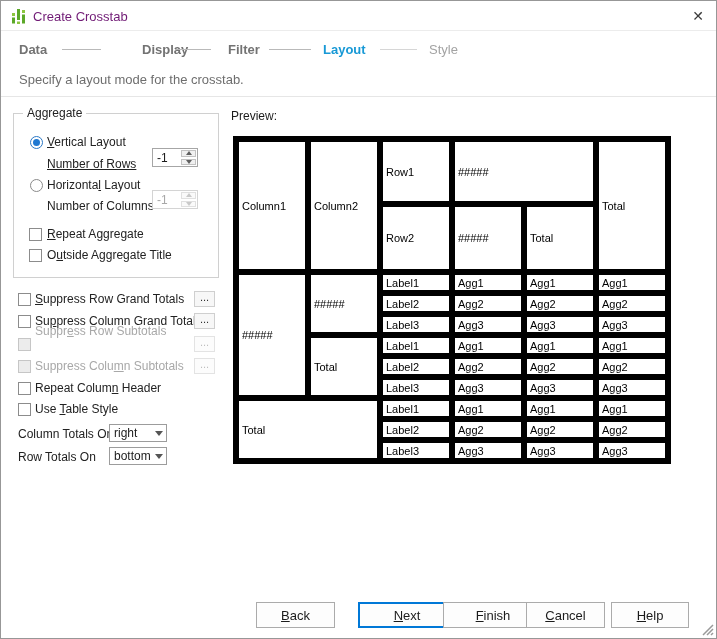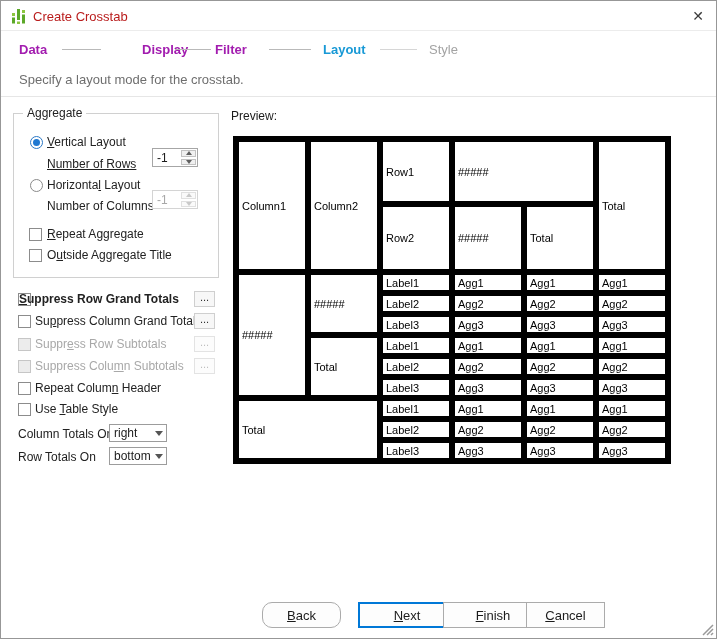--- a/index.html
+++ b/index.html
@@ -4,25 +4,25 @@
 <style>
   html,body{margin:0;padding:0;background:#d6d6d6;}
   .win{
     position:relative;width:717px;height:639px;background:#ffffff;
     border:1px solid #979797;box-sizing:border-box;
     font-family:"Liberation Sans","DejaVu Sans",sans-serif;color:#222;
     overflow:hidden;
   }
   
   .titlebar{position:absolute;left:0;top:0;width:100%;height:30px;background:#fff;border-bottom:1px solid #ececec;box-sizing:border-box;}
-  .title-text{position:absolute;left:32px;top:8px;font-size:13px;color:#b91c1c;}
+  .title-text{position:absolute;left:32px;top:8px;font-size:13px;color:#701a75;}
   .app-icon{position:absolute;left:10px;top:7px;width:16px;height:16px;}
   .close-btn{position:absolute;right:4px;top:2px;width:28px;height:26px;display:flex;align-items:center;justify-content:center;font-size:14px;color:#3a3a3a;cursor:pointer;}
   
-  .step{position:absolute;top:41px;font-size:13px;font-weight:bold;color:#a21caf;white-space:nowrap;}
+  .step{position:absolute;top:41px;font-size:13px;font-weight:bold;color:#737373;white-space:nowrap;}
   .step.active{color:#1899d6;}
   .step.upcoming{color:#a3a3a3;font-weight:normal;}
   .conn{position:absolute;top:48px;height:1px;background:#b9b9b9;}
   .conn.last{background:#d6d6d6;}
   .subtitle{position:absolute;left:18px;top:71px;font-size:13px;color:#6e6e6e;}
   .sep2{position:absolute;left:0;top:95px;width:100%;height:1px;background:#e6e6e6;}
   
   .groupbox{position:absolute;left:12px;top:112px;width:206px;height:165px;border:1px solid #d0d0d0;box-sizing:border-box;}
   .legend{position:absolute;left:22px;top:105px;background:#fff;padding:0 4px;font-size:12px;color:#222;}
   
@@ -80,21 +80,21 @@
       <rect x="11" y="6.5" width="3" height="9" fill="#5ba829"></rect>
     </svg>
     <span class="title-text">Create Crosstab</span>
     <div class="close-btn">✕</div>
   </div>
 
   <span class="step" style="left:18px;">Data</span>
   <div class="conn" style="left:61px;width:39px;"></div>
   <span class="step" style="left:112px;padding-left:29px;">Display</span>
   <div class="conn" style="left:174px;width:36px;"></div>
-  <span class="step" style="left:214px;">Filter</span>
+  <span class="step" style="left:227px;">Filter</span>
   <div class="conn" style="left:268px;width:42px;"></div>
   <span class="step active" style="left:322px;">Layout</span>
   <div class="conn last" style="left:379px;width:37px;"></div>
   <span class="step upcoming" style="left:428px;">Style</span>
 
   <div class="subtitle">Specify a layout mode for the crosstab.</div>
   <div class="sep2"></div>
 
   <div class="groupbox"></div>
   <span class="legend">Aggregate</span>
@@ -128,29 +128,29 @@
         </div>
     </div>
   </div>
 
   <span class="cb" style="left:28px;top:227px;"></span>
   <div class="lbl" style="left:46px;top:226px;"><span></span><span class="mn">R</span><span>epeat Aggregate</span></div>
   <span class="cb" style="left:28px;top:248px;"></span>
   <div class="lbl" style="left:46px;top:247px;text-align:center;"><span>O</span><span class="mn">u</span><span>tside Aggregate Title</span></div>
 
   <span class="cb" style="left:17px;top:292px;"></span>
-  <div class="lbl" style="left:18px;top:291px;font-weight:bold;"><span></span><span class="mn">S</span><span>uppress Row Grand Totals</span></div>
+  <div class="lbl" style="left:34px;top:291px;"><span></span><span class="mn">S</span><span>uppress Row Grand Totals</span></div>
   <div class="mini" style="left:193px;top:290px;">...</div>
 
   <span class="cb" style="left:17px;top:314px;"></span>
   <div class="lbl" style="left:34px;top:313px;"><span>Su</span><span class="mn">p</span><span>press Column Grand Totals</span></div>
   <div class="mini" style="left:193px;top:312px;">...</div>
 
   <span class="cb dis" style="left:17px;top:337px;"></span>
-  <div class="lbl dis-t" style="left:34px;top:336px;"><span>Suppr</span><span class="mn">e</span><span>ss Row Subtotals</span></div>
+  <div class="lbl dis-t" style="left:34px;top:323px;"><span>Suppr</span><span class="mn">e</span><span>ss Row Subtotals</span></div>
   <div class="mini dis" style="left:193px;top:335px;">...</div>
 
   <span class="cb dis" style="left:17px;top:359px;"></span>
   <div class="lbl dis-t" style="left:34px;top:358px;"><span>Suppress Colu</span><span class="mn">m</span><span>n Subtotals</span></div>
   <div class="mini dis" style="left:193px;top:357px;">...</div>
 
   <span class="cb" style="left:17px;top:381px;"></span>
   <div class="lbl" style="left:34px;top:380px;"><span>Repeat Colum</span><span class="mn">n</span><span> Header</span></div>
 
   <span class="cb" style="left:17px;top:402px;"></span>
@@ -248,30 +248,33 @@
     </tr>
     <tr style="height:21px;">
       <td>Label3</td>
       <td>Agg3</td>
       <td>Agg3</td>
       <td>Agg3</td>
     </tr>
   </tbody>
     </table>
 
-  <div class="btn" style="left:261px;width:79px;border-radius:10px;">
+  <div class="btn" style="left:255px;width:79px;">
       <span><span class="mn">B</span><span>ack</span></span>
     </div>
   <div class="btn default" style="left:357px;width:98px;">
       <span><span class="mn">N</span><span>ext</span></span>
     </div>
   <div class="btn" style="left:442px;width:100px;">
       <span><span class="mn">F</span><span>inish</span></span>
     </div>
   <div class="btn" style="left:525px;width:79px;">
       <span><span class="mn">C</span><span>ancel</span></span>
+    </div>
+  <div class="btn" style="left:610px;width:78px;">
+      <span><span class="mn">H</span><span>elp</span></span>
     </div>
 
   <svg class="grip" viewBox="0 0 14 14">
     <path d="M13 3 L3 13 M13 7 L7 13 M13 11 L11 13" stroke="#9a9a9a" stroke-width="1.5" fill="none"></path>
   </svg>
 
 </div>
 
 </body></html>

